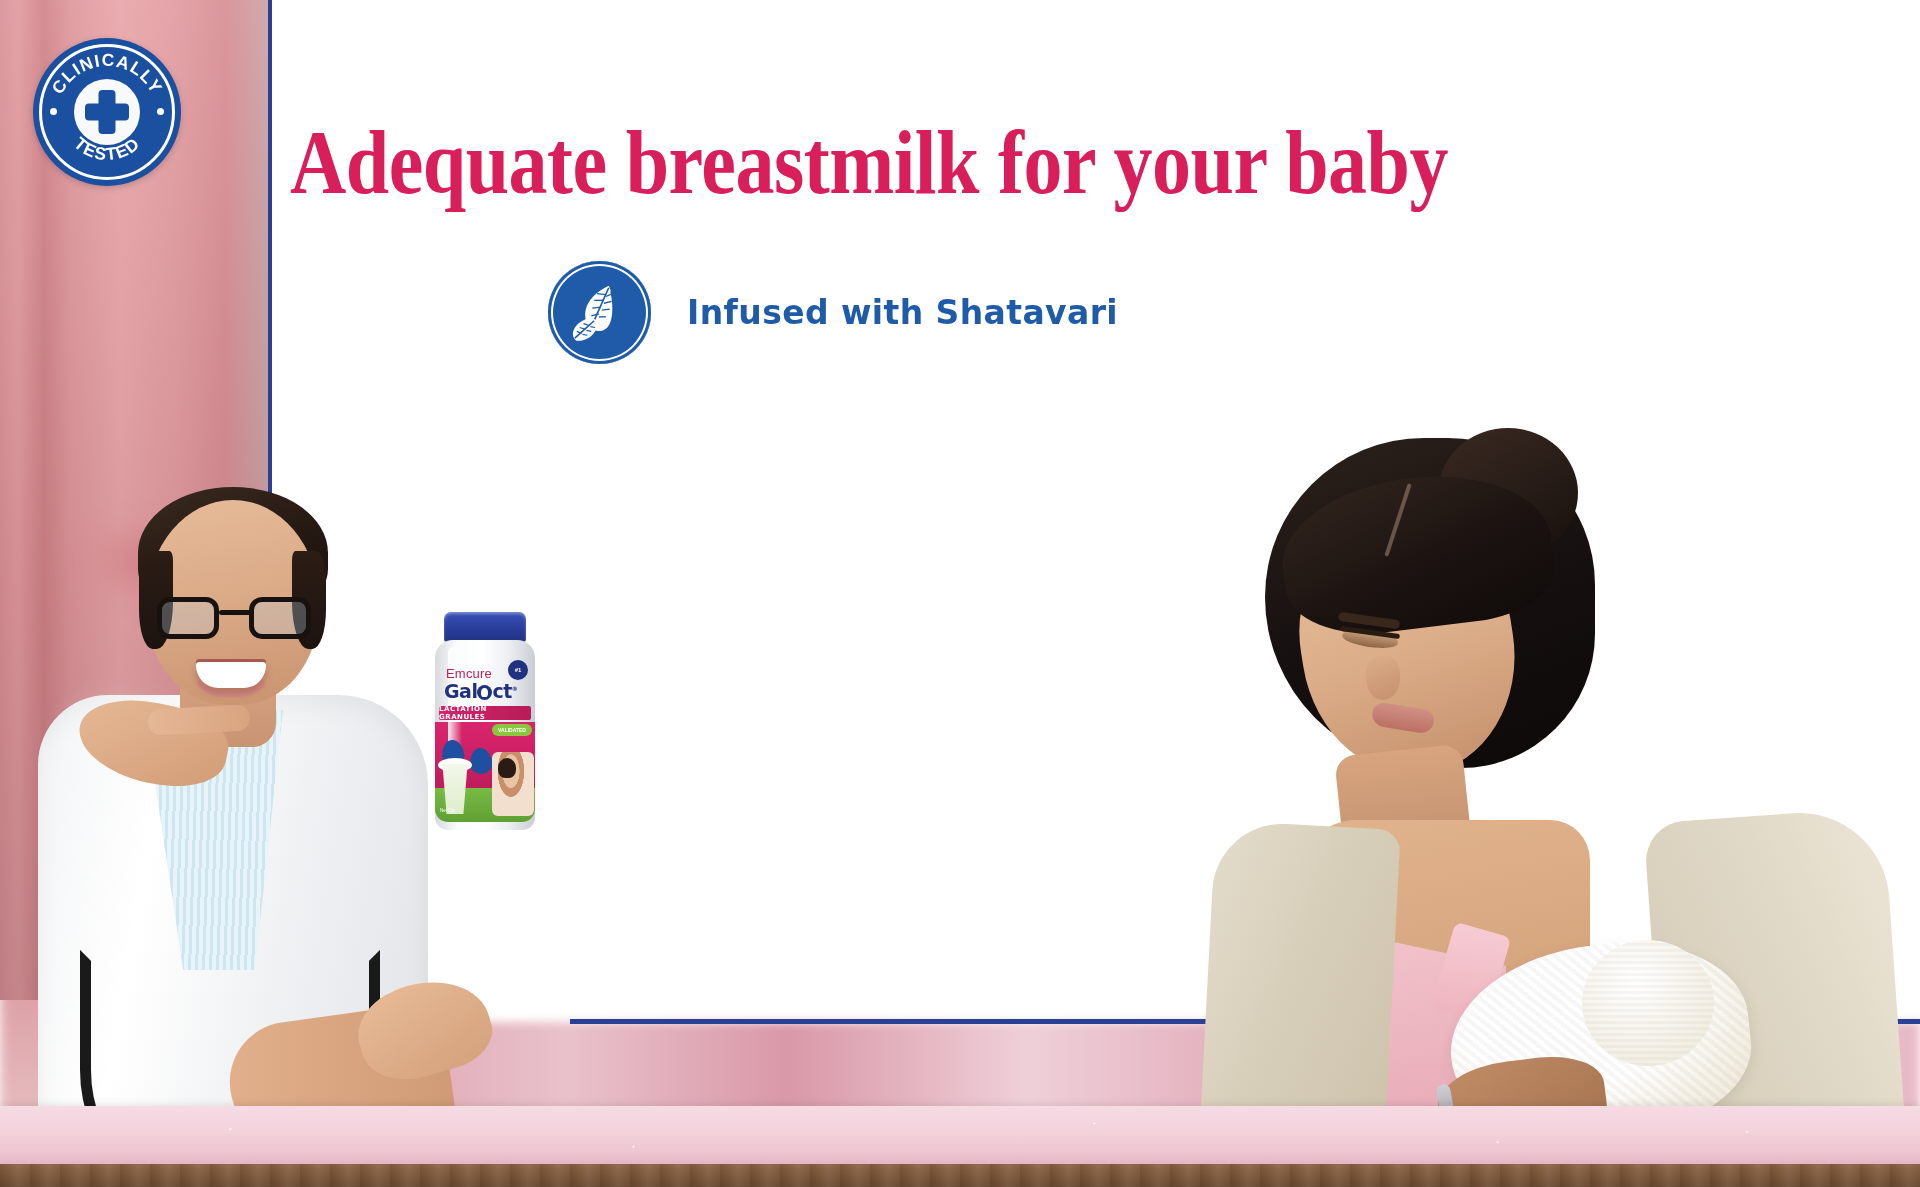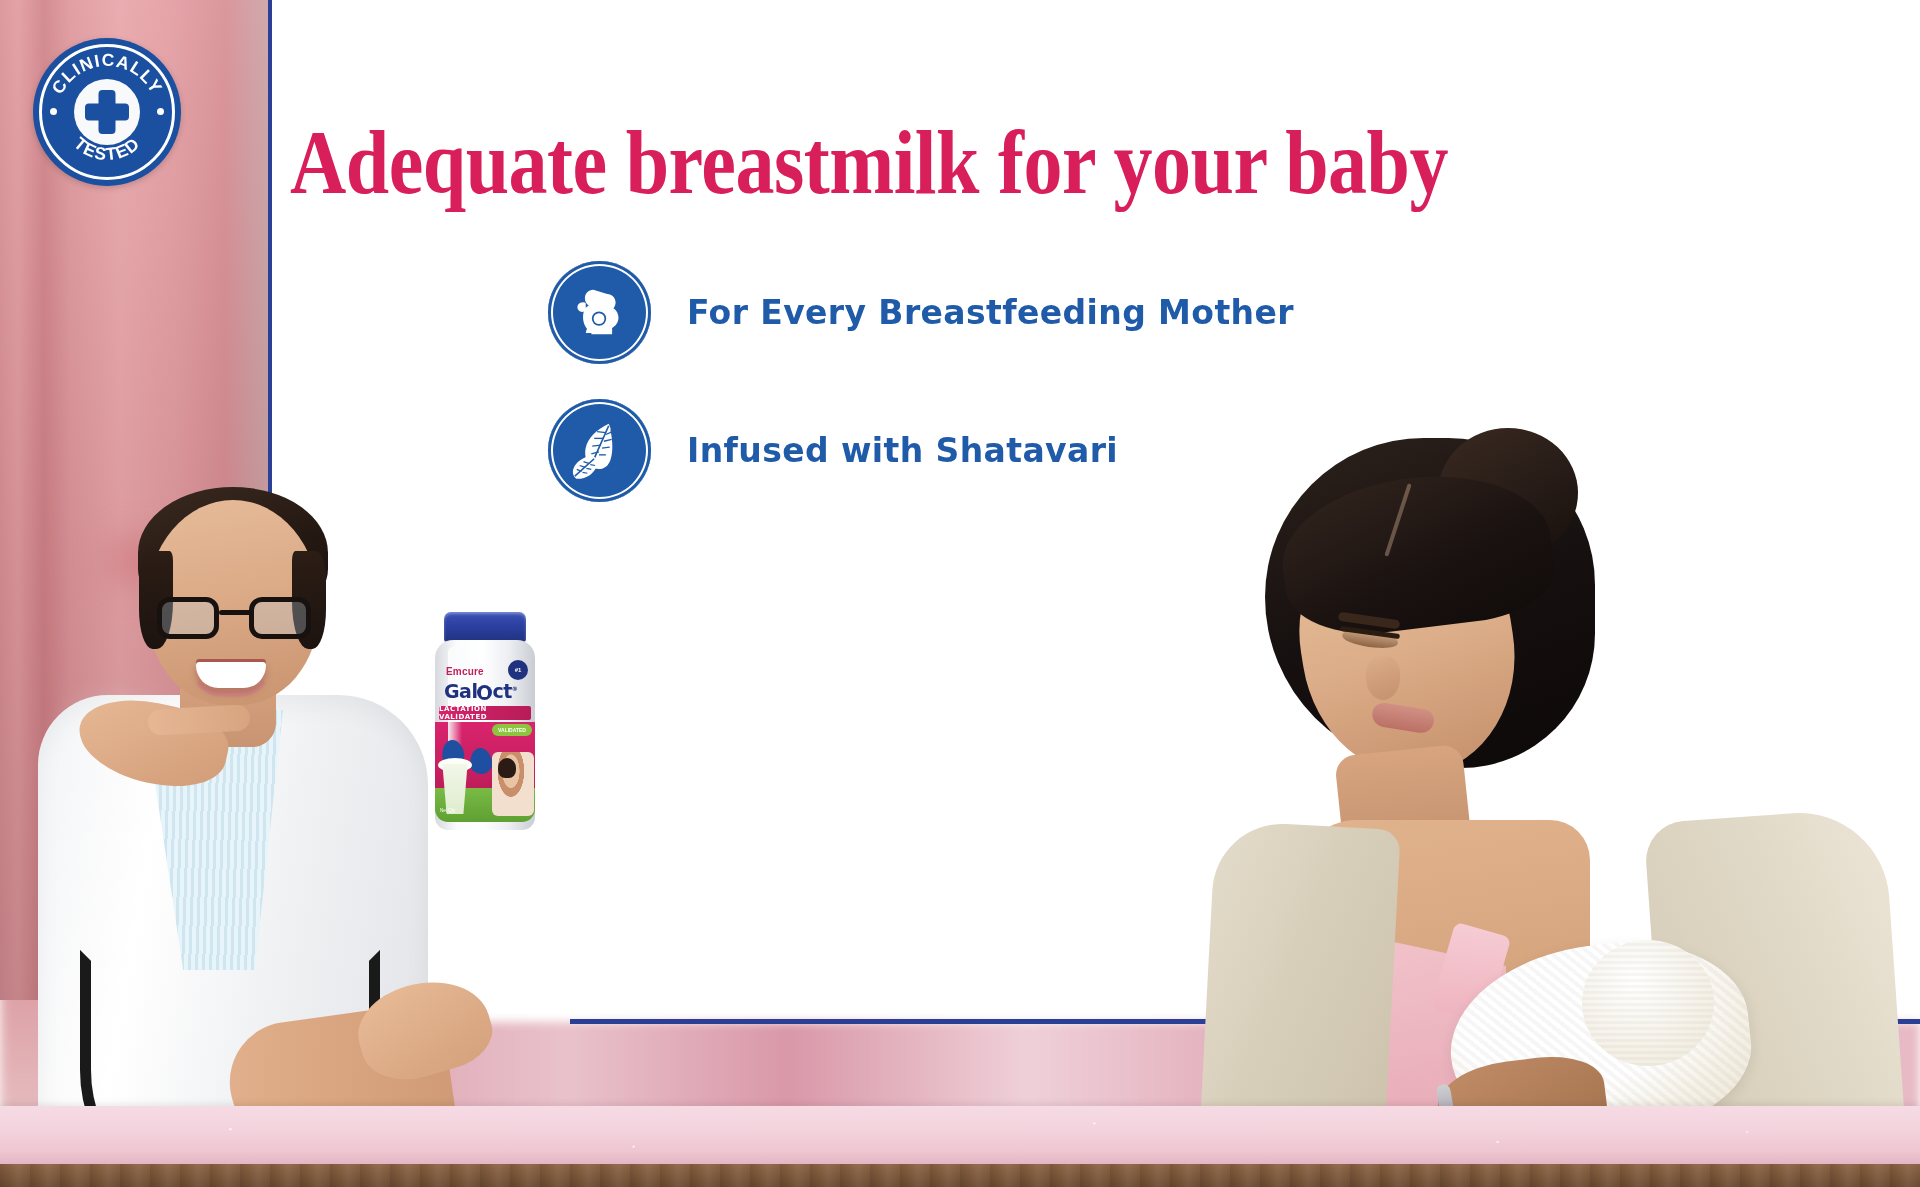--- a/index.html
+++ b/index.html
@@ -266,21 +266,21 @@
     background:linear-gradient(90deg,#d7d9de 0%,#fbfcfd 22%,#ffffff 48%,#eceef2 74%,#c9ccd3 100%);
     border-radius:18px 18px 13px 13px;
   }
   .jar-shine{
     position:absolute; left:18px; top:34px; width:14px; height:150px;
     background:linear-gradient(90deg,rgba(255,255,255,.9),rgba(255,255,255,0));
     border-radius:10px;
   }
   .jar-brand{
     position:absolute; left:16px; top:54px; width:50px;
-    font-size:10px; font-weight:bold; color:#c0215a;
+    font-size:13px; font-weight:normal; color:#c0215a;
     font-family:"Liberation Sans", sans-serif; letter-spacing:.2px;
   }
   .jar-badge1{
     position:absolute; right:12px; top:48px; width:20px; height:20px;
     border-radius:50%; background:#20327f; color:#fff;
     font-size:6px; font-weight:bold; display:flex; align-items:center; justify-content:center;
     font-family:"Liberation Sans", sans-serif;
   }
   .jar-name{
     position:absolute; left:14px; top:70px; width:82px;
@@ -497,33 +497,20 @@
     <div class="badge-core">
       <div class="badge-cross-v"></div>
       <div class="badge-cross-h"></div>
     </div>
   </div>
 
   <div class="headline">Adequate breastmilk for your baby</div>
 
   <div class="features">
 
-    <div class="feature-row">
-      <div class="feature-icon">
-        <svg viewBox="0 0 64 64" fill="#ffffff">
-          <path d="M25 9c-5 0-8.6 4-8.6 8.8 0 3.2 1.6 6 4 7.5-1.4.6-2.6 1.6-3.5 2.9-2 2.9-2.4 6.4-2.4 9.6 0 6.6 3.4 12.4 8.6 15.6V55h21.4v-6.4c4-2.2 6.6-6.2 6.6-10.8 0-4-2-7.6-5.2-9.8 1.4-1.6 2.2-3.6 2.2-5.8 0-4.8-3.8-8.8-8.6-8.8"></path>
-          <circle cx="25.4" cy="17.4" r="7.6"></circle>
-          <path d="M13.5 22.2c-2.6 0-4.8 2.2-4.8 4.9 0 2.6 2.2 4.8 4.8 4.8 1.6 0 3-.8 3.9-2l-.2-7.1a4.7 4.7 0 0 0-3.7-.6z"></path>
-          <circle cx="31" cy="38.8" r="7.4" fill="#1f5ba8"></circle>
-          <circle cx="31" cy="38.8" r="5.6" fill="#ffffff"></circle>
-          <path d="M22 46c-2.8 1.8-4.6 4.6-4.6 7.8h9.8c.3-3-1.6-6-5.2-7.8z"></path>
-        </svg>
-      </div>
-      <div class="feature-label">For Every Breastfeeding Mother</div>
-    </div>
 
 
     <div class="feature-row">
       <div class="feature-icon">
         <svg viewBox="0 0 64 64">
           <path d="M41 5c-12 6-22 14-24 26-1.4 8.6 2 15 6.6 18.4L43 10z" fill="#ffffff"></path>
           <path d="M41 5 23.6 49.4c4.6 3.4 11.4 3.2 16-1.4C46 41.6 46.4 22 41 5z" fill="#ffffff"></path>
           <path d="M41 7 21 52" stroke="#1f5ba8" stroke-width="1.7" fill="none"></path>
           <g stroke="#1f5ba8" stroke-width="1.4" fill="none">
             <path d="M38 14 29 13"></path>
@@ -579,21 +566,21 @@
 
   <div class="jar">
     <div class="jar-cap"></div>
     <div class="jar-body"></div>
     <div class="jar-pinkband"></div>
     <div class="jar-greenband"></div>
     <div class="jar-shine"></div>
     <div class="jar-brand">Emcure</div>
     <div class="jar-badge1">#1</div>
     <div class="jar-name">Gal<span class="o"></span>ct<span class="jar-tm">®</span></div>
-    <div class="jar-sub">LACTATION VALIDATED</div>
+    <div class="jar-sub">LACTATION GRANULES</div>
     <div class="jar-greenpill">VALIDATED</div>
     <div class="jar-drop d1"></div>
     <div class="jar-drop d2"></div>
     <div class="jar-glass-foam"></div>
     <div class="jar-glass"></div>
     <div class="jar-mom"></div>
     <div class="jar-bottomtext">Net Qty</div>
   </div>
 
   <div class="mother">

